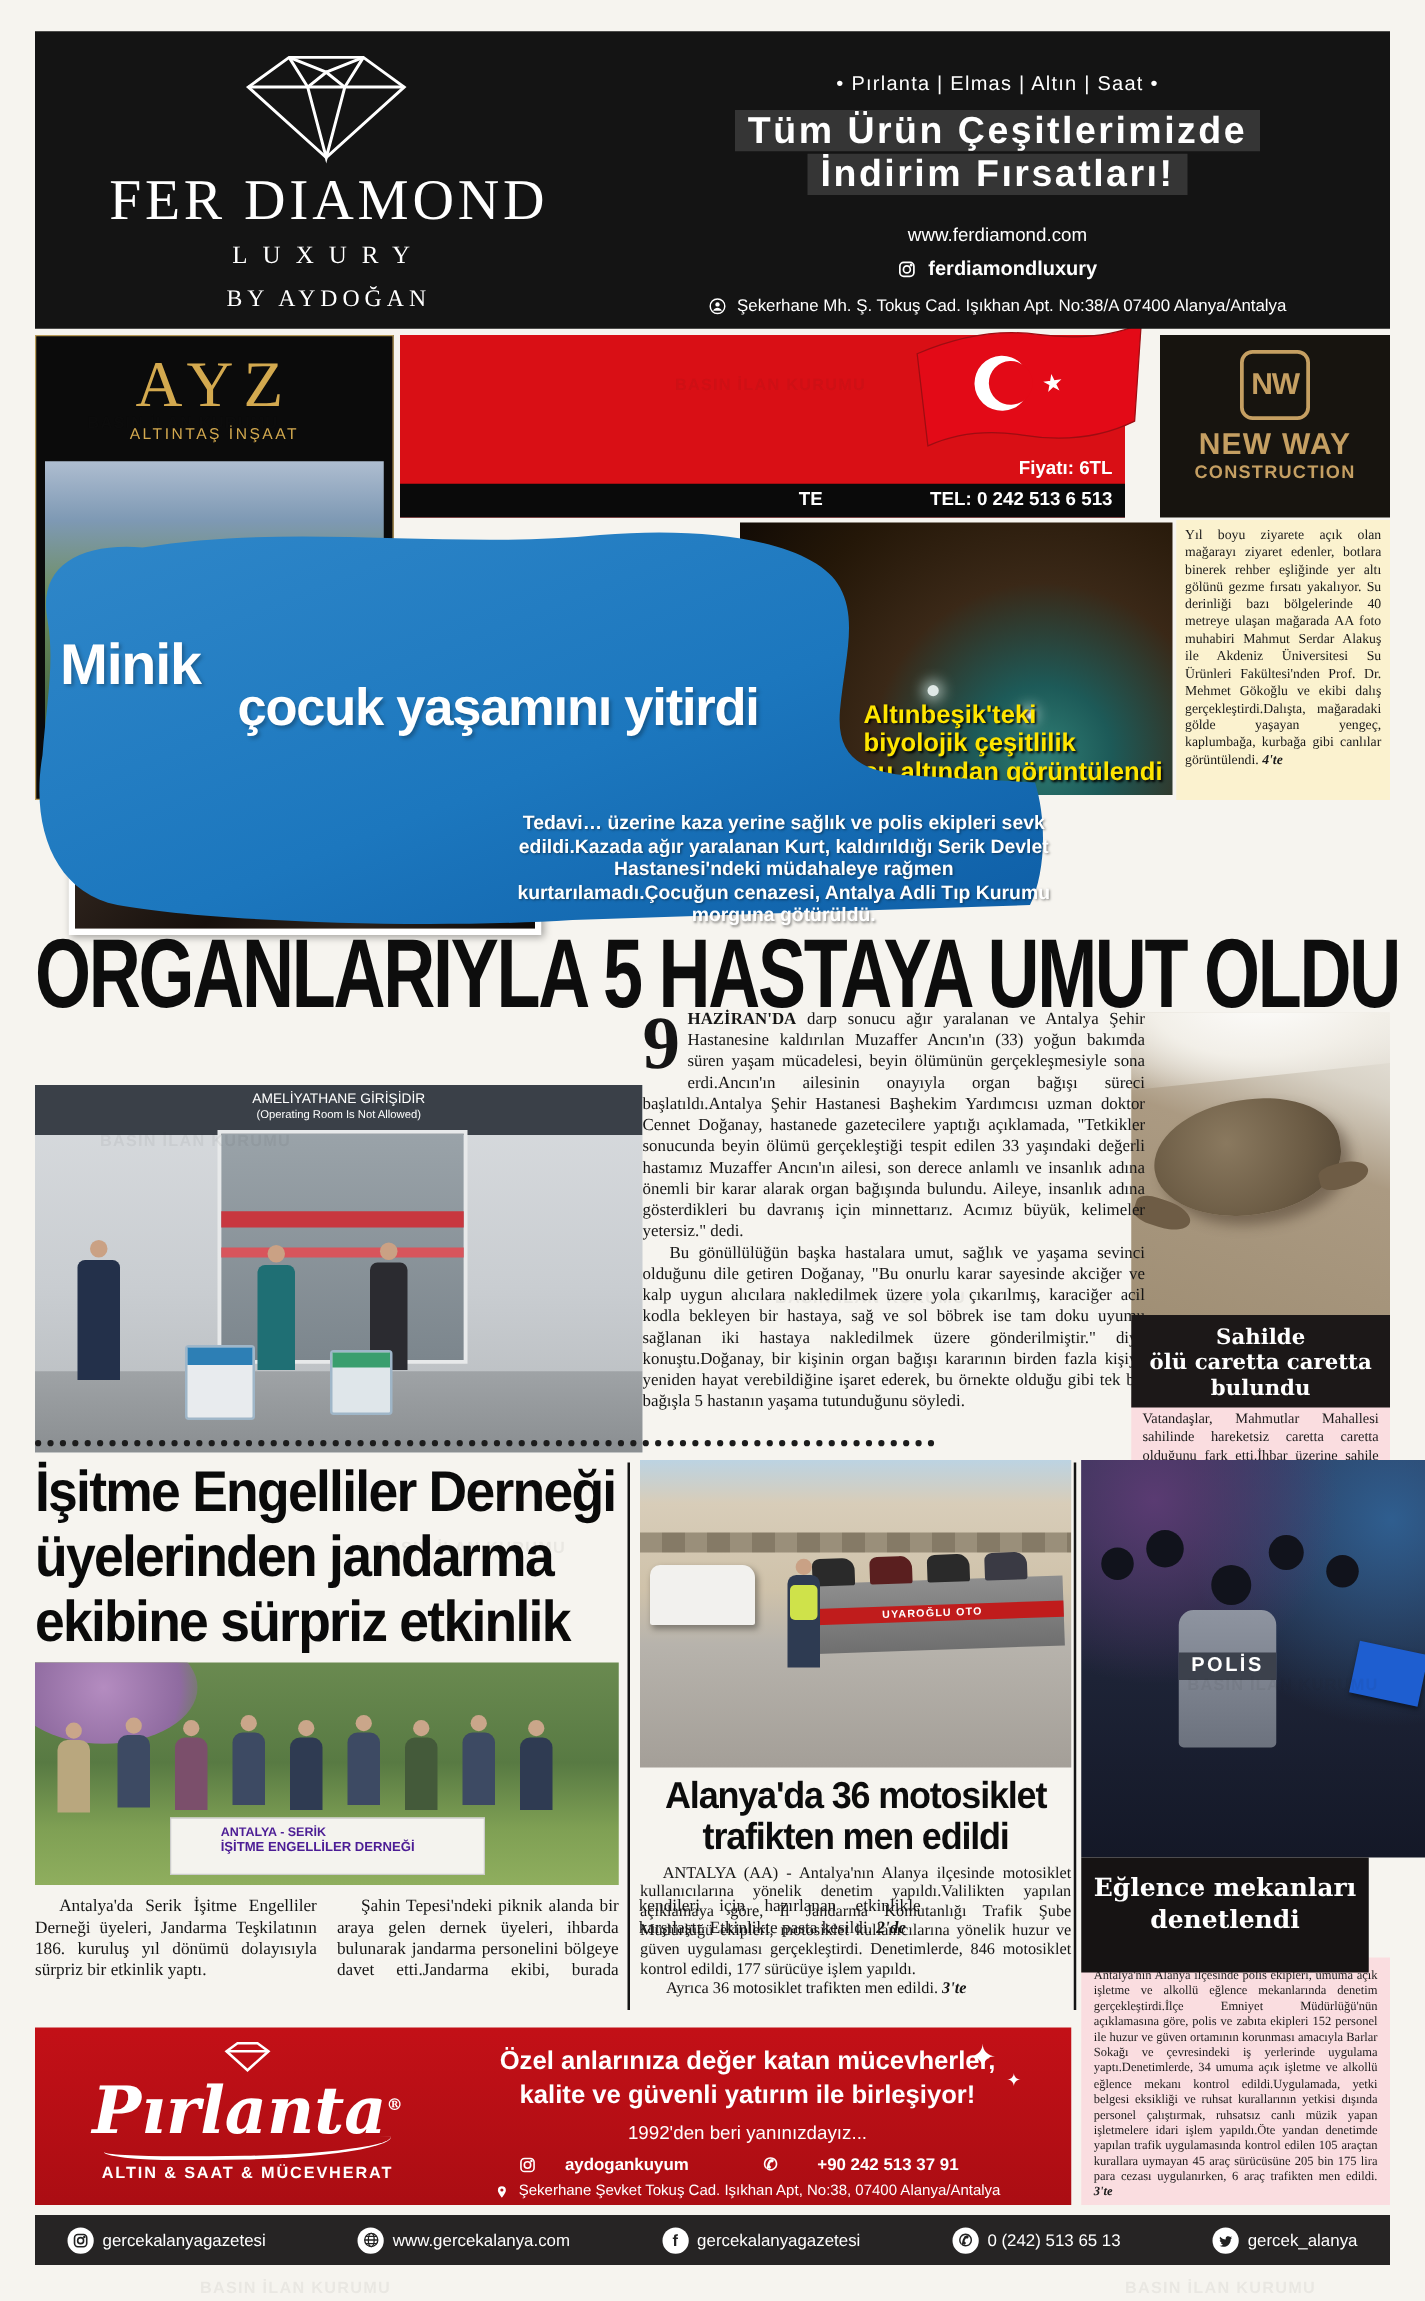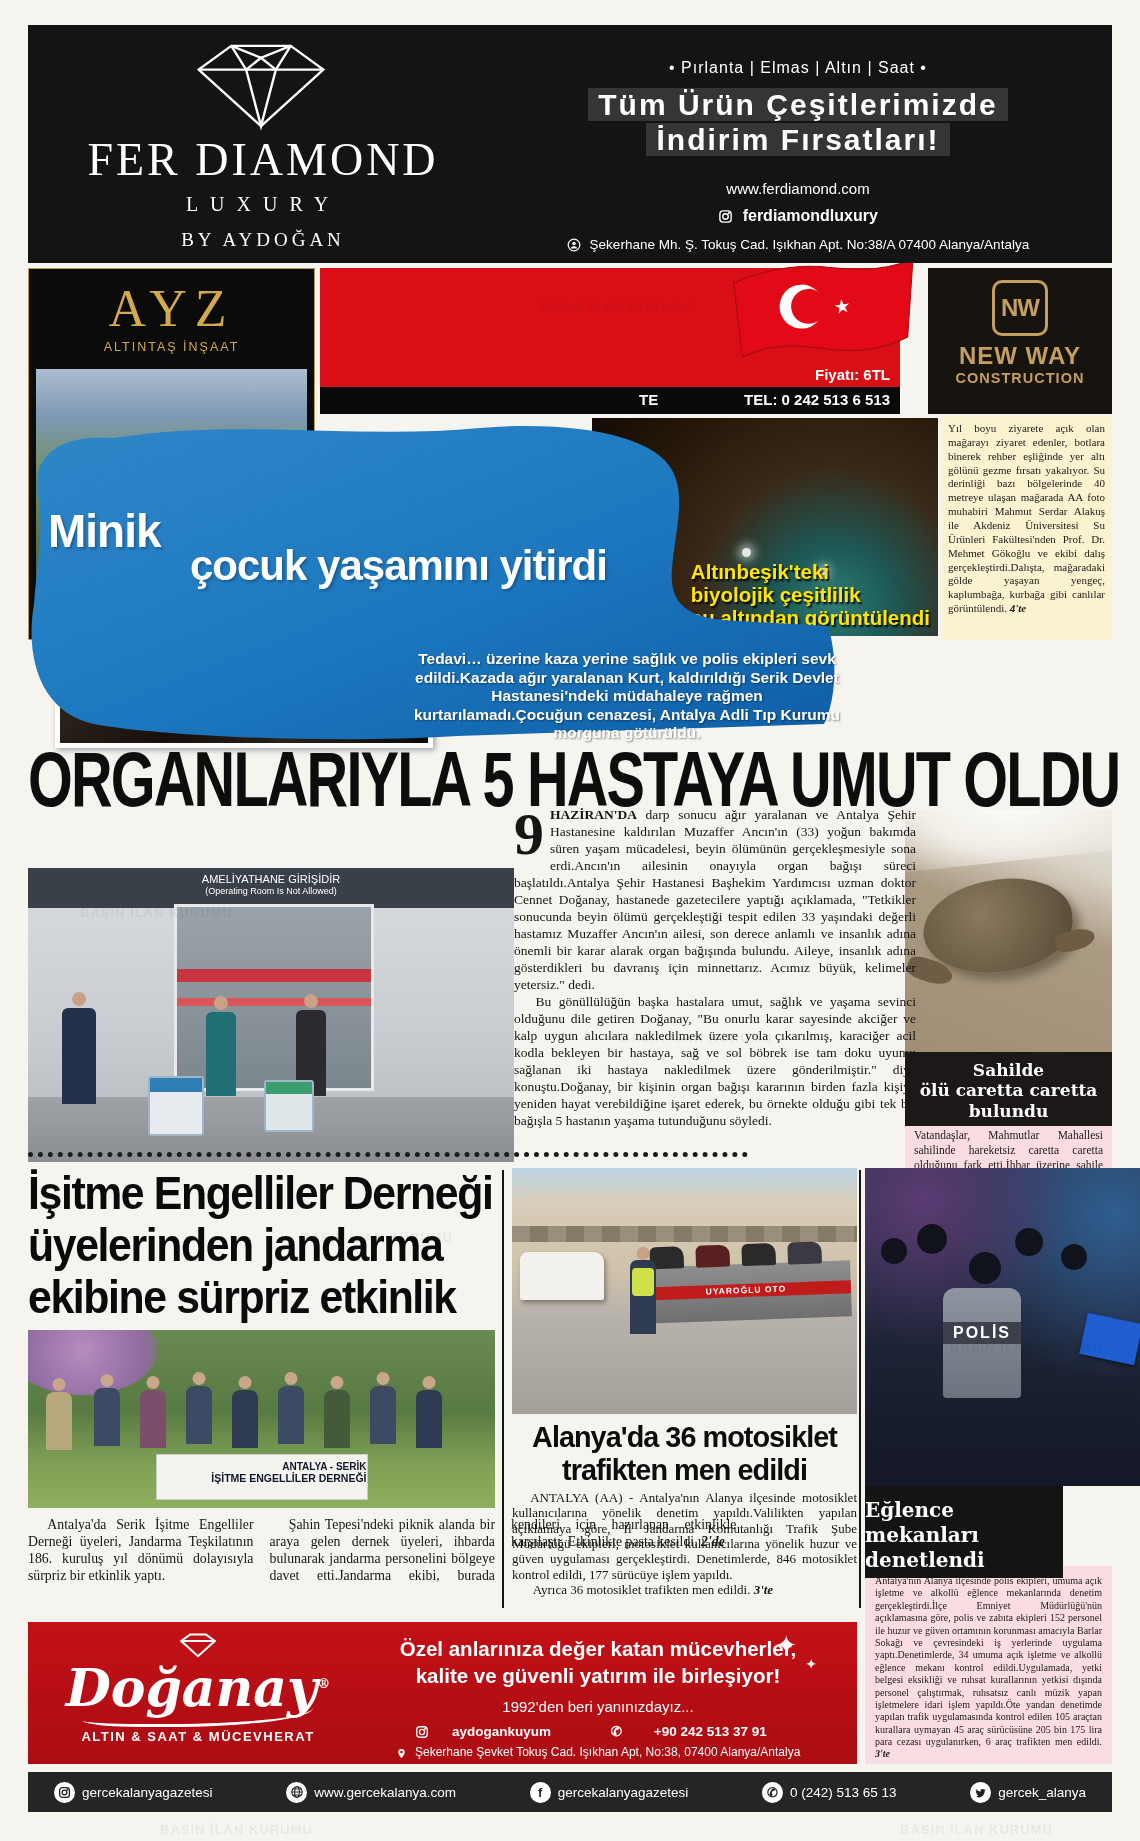--- a/index.html
+++ b/index.html
@@ -77,21 +77,21 @@
   #turtlePinkTxt{padding:10px 9px;font-family:"Liberation Serif",serif;font-size:11.5px;line-height:1.3;text-align:justify;color:#1a1a1a;}
   
   #dotRule{left:28px;top:1152px;width:720px;border-top:5px dotted #1c1c1c;z-index:2;}
   .vrule{position:absolute;width:2px;background:#151515;z-index:2;}
   #deafHead{left:28px;top:1168px;width:480px;z-index:2;color:#0a0a0a;}
   #deafHead div{font-size:46px;font-weight:900;letter-spacing:-1.5px;line-height:1.13;transform:scaleX(.93);transform-origin:left;white-space:nowrap;}
   #deafPhoto{left:28px;top:1330px;width:467px;height:178px;background:linear-gradient(180deg,#6a8a50 0%,#587a43 45%,#7fa054 75%,#8fae5e 100%);overflow:hidden;z-index:1;}
   #lilac{position:absolute;left:-20px;top:-25px;width:150px;height:90px;border-radius:50%;background:radial-gradient(circle,#b48cc0,#8f6ba0 70%,rgba(90,120,70,0));}
   .person{position:absolute;width:26px;height:58px;border-radius:8px 8px 0 0;}
   .person:before{content:"";position:absolute;left:50%;top:-14px;transform:translateX(-50%);width:13px;height:13px;border-radius:50%;background:#caa68a;}
-  #deafBanner{position:absolute;left:50%;transform:translateX(-50%);bottom:8px;width:210px;height:44px;background:#f4f3ee;border:1px solid #ccc;text-align:right;color:#0f172a;font-weight:bold;z-index:2;}
+  #deafBanner{position:absolute;left:50%;transform:translateX(-50%);bottom:8px;width:210px;height:44px;background:#f4f3ee;border:1px solid #ccc;text-align:left;color:#4c1d95;font-weight:bold;z-index:2;padding-left:40px;}
   #deafBanner .b1{font-size:10px;margin-top:6px;}
   #deafBanner .b2{font-size:10.5px;}
   #deafCols{left:28px;top:1516px;width:467px;height:96px;column-count:2;column-gap:16px;font-family:"Liberation Serif",serif;font-size:13.8px;line-height:1.24;text-align:justify;color:#151515;z-index:2;}
   #deafCols p{margin:0;}
   
   #motoPhoto{left:512px;top:1168px;width:345px;height:246px;background:linear-gradient(180deg,#bcd3e2 0%,#d8cdb9 14%,#cfc2aa 42%,#b7b3ac 60%,#a49f98 100%);overflow:hidden;z-index:1;}
   #awning{position:absolute;left:0;right:0;top:58px;height:16px;background:repeating-linear-gradient(90deg,#9a8f7a 0 18px,#857a66 18px 36px);}
   #van{position:absolute;left:8px;top:84px;width:84px;height:48px;background:#f2f1ee;border-radius:8px 10px 2px 2px;box-shadow:2px 3px 5px rgba(0,0,0,.35);}
   #flatbed{position:absolute;right:6px;top:96px;width:210px;height:56px;background:linear-gradient(180deg,#8e8e8e,#6f6f6f);transform:rotate(-2deg);}
   #flatbedBanner{position:absolute;left:0;right:0;top:20px;height:13px;background:#c01c1c;color:#fff;font-size:8.5px;font-weight:bold;text-align:center;line-height:13px;letter-spacing:1px;}
@@ -103,21 +103,21 @@
   #motoHead div{font-size:30px;font-weight:900;letter-spacing:-1px;line-height:1.1;transform:scaleX(.96);}
   #motoBody{left:512px;top:1490px;width:345px;font-family:"Liberation Serif",serif;font-size:13px;line-height:1.18;text-align:justify;color:#151515;z-index:2;}
   #motoBody p{margin:0;}
   #motoBody .indent{text-indent:1.6em;}
   
   #nightPhoto{left:865px;top:1168px;width:247px;height:318px;background:radial-gradient(circle at 20% 10%,#5a3b72 0%,rgba(30,30,60,0) 40%),radial-gradient(circle at 85% 15%,#2f5e8f 0%,rgba(30,30,60,0) 45%),linear-gradient(180deg,#2c3350 0%,#1d2336 55%,#141827 100%);overflow:hidden;z-index:1;padding-left:45px;}
   .head{position:absolute;border-radius:50%;background:#11131c;}
   #vest{position:absolute;left:78px;top:120px;width:78px;height:110px;background:linear-gradient(180deg,#8e94a0,#6c727e);border-radius:12px 12px 4px 4px;text-align:center;}
   #vestTxt{margin-top:34px;background:#3c414c;color:#fff;font-weight:900;font-size:16px;letter-spacing:2px;padding:2px 0;}
   #folder{position:absolute;right:18px;top:150px;width:56px;height:42px;background:#1e5ed0;transform:rotate(12deg);box-shadow:1px 2px 4px rgba(0,0,0,.5);}
-  #nightCap{left:865px;top:1486px;width:198px;height:80px;background:#161313;color:#fff;z-index:2;font-family:"DejaVu Serif","Liberation Serif",serif;font-weight:bold;font-size:20px;line-height:1.25;padding-top:12px;}
+  #nightCap{left:865px;top:1486px;width:230px;height:80px;background:#161313;color:#fff;text-align:center;z-index:2;font-family:"DejaVu Serif","Liberation Serif",serif;font-weight:bold;font-size:20px;line-height:1.25;padding-top:12px;}
   #nightPink{left:865px;top:1566px;width:247px;height:198px;background:#fadde0;z-index:1;}
   #nightPinkTxt{padding:9px 10px;font-family:"Liberation Serif",serif;font-size:10px;line-height:1.24;text-align:justify;color:#1a1a1a;}
   
   #bottomAd{left:28px;top:1622px;width:829px;height:142px;background:linear-gradient(180deg,#c31017 0%,#ab0d13 100%);color:#fff;z-index:2;overflow:hidden;}
   #aydLogo{position:absolute;left:30px;top:10px;width:280px;text-align:center;}
   #aydName{font-family:"DejaVu Serif","Liberation Serif",serif;font-style:italic;font-weight:bold;font-size:52px;line-height:1;}
   #aydReg{font-size:13px;vertical-align:super;}
   #aydSw{width:230px;height:16px;border-bottom:3px solid #fff;border-radius:0 0 100% 40%/0 0 30px 10px;margin:-6px auto 2px;}
   #aydSub{font-size:13px;letter-spacing:1.5px;font-weight:bold;}
   #aydRight{position:absolute;left:320px;top:0;width:500px;height:100%;text-align:center;}
@@ -371,21 +371,21 @@
   <div id="bottomAd" class="abs">
     <span class="spark" style="right:60px;top:8px">✦</span>
     <span class="spark" style="right:40px;top:34px;font-size:14px">✦</span>
     <div id="aydLogo">
       <svg width="40" height="26" viewBox="0 0 100 64">
         <g fill="none" stroke="#fff" stroke-width="5">
           <polygon points="30,6 70,6 92,22 50,60 8,22"></polygon>
           <polyline points="8,22 92,22"></polyline>
         </g>
       </svg>
-      <div id="aydName"><span>Doğanay</span><span id="aydReg">®</span></div>
+      <div id="aydName"><span>Pırlanta</span><span id="aydReg">®</span></div>
       <div id="aydSw"></div>
       <div id="aydSub">ALTIN &amp; SAAT &amp; MÜCEVHERAT</div>
     </div>
     <div id="aydRight">
       <div id="aydSlogan">
         <div>Özel anlarınıza değer katan mücevherler,</div>
         <div>kalite ve güvenli yatırım ile birleşiyor!</div>
       </div>
       <div id="aydSince">1992'den beri yanınızdayız...</div>
       <div id="aydContact">

